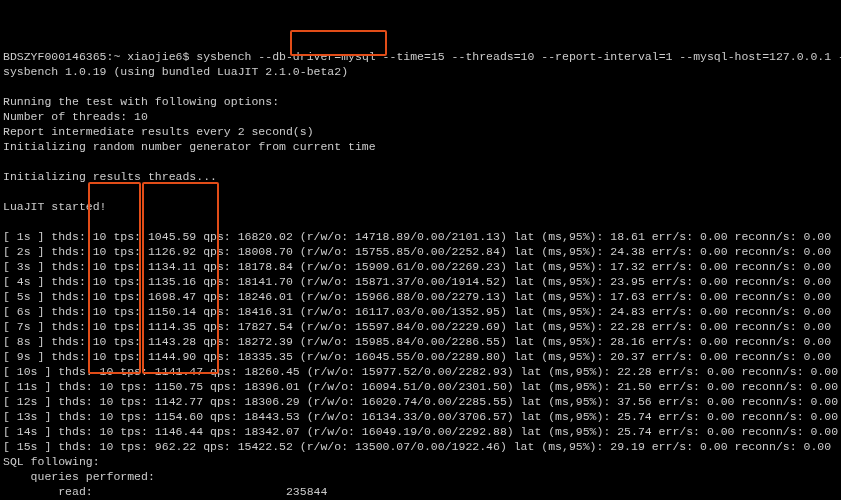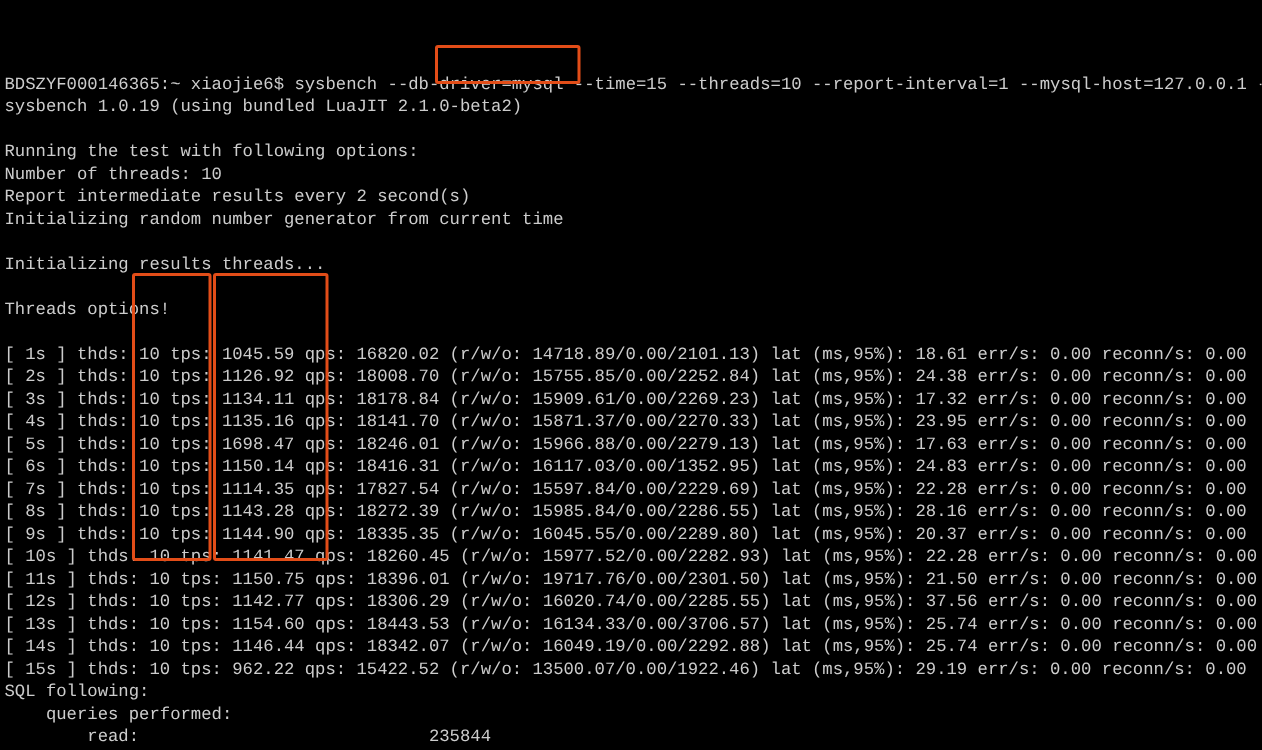--- a/index.html
+++ b/index.html
@@ -35,33 +35,33 @@
 <span><span>BDSZYF000146365:~ xiaojie6$</span> <span>sysbench --db-driver=mysql --time=15 --threads=10 --report-interval=1 --mysql-host=127.0.0.1 --mysql-port=3306 --mysql-user=root --mysql-password=Jie906119240! --mysql-db=test_db --tables=20 --table_size=1000000 oltp_read_only --db-ps-mode=disable run</span></span>
 <span>sysbench 1.0.19 (using bundled LuaJIT 2.1.0-beta2)</span>
 
 <span>Running the test with following options:</span>
 <span>Number of threads: 10</span>
 <span>Report intermediate results every 2 second(s)</span>
 <span>Initializing random number generator from current time</span>
 
 <span>Initializing results threads...</span>
 
-<span>Threads options!</span>
+<span>LuaJIT started!</span>
 
 <span>[ 1s ] thds: 10 tps: 1045.59 qps: 16820.02 (r/w/o: 14718.89/0.00/2101.13) lat (ms,95%): 18.61 err/s: 0.00 reconn/s: 0.00</span>
 <span>[ 2s ] thds: 10 tps: 1126.92 qps: 18008.70 (r/w/o: 15755.85/0.00/2252.84) lat (ms,95%): 24.38 err/s: 0.00 reconn/s: 0.00</span>
 <span>[ 3s ] thds: 10 tps: 1134.11 qps: 18178.84 (r/w/o: 15909.61/0.00/2269.23) lat (ms,95%): 17.32 err/s: 0.00 reconn/s: 0.00</span>
-<span>[ 4s ] thds: 10 tps: 1135.16 qps: 18141.70 (r/w/o: 15871.37/0.00/2270.33) lat (ms,95%): 23.95 err/s: 0.00 reconn/s: 0.00</span>
+<span>[ 4s ] thds: 10 tps: 1135.16 qps: 18141.70 (r/w/o: 15871.37/0.00/1914.52) lat (ms,95%): 23.95 err/s: 0.00 reconn/s: 0.00</span>
 <span>[ 5s ] thds: 10 tps: 1698.47 qps: 18246.01 (r/w/o: 15966.88/0.00/2279.13) lat (ms,95%): 17.63 err/s: 0.00 reconn/s: 0.00</span>
 <span>[ 6s ] thds: 10 tps: 1150.14 qps: 18416.31 (r/w/o: 16117.03/0.00/1352.95) lat (ms,95%): 24.83 err/s: 0.00 reconn/s: 0.00</span>
 <span>[ 7s ] thds: 10 tps: 1114.35 qps: 17827.54 (r/w/o: 15597.84/0.00/2229.69) lat (ms,95%): 22.28 err/s: 0.00 reconn/s: 0.00</span>
 <span>[ 8s ] thds: 10 tps: 1143.28 qps: 18272.39 (r/w/o: 15985.84/0.00/2286.55) lat (ms,95%): 28.16 err/s: 0.00 reconn/s: 0.00</span>
 <span>[ 9s ] thds: 10 tps: 1144.90 qps: 18335.35 (r/w/o: 16045.55/0.00/2289.80) lat (ms,95%): 20.37 err/s: 0.00 reconn/s: 0.00</span>
 <span>[ 10s ] thds: 10 tps: 1141.47 qps: 18260.45 (r/w/o: 15977.52/0.00/2282.93) lat (ms,95%): 22.28 err/s: 0.00 reconn/s: 0.00</span>
-<span>[ 11s ] thds: 10 tps: 1150.75 qps: 18396.01 (r/w/o: 19717.76/0.00/2301.50) lat (ms,95%): 21.50 err/s: 0.00 reconn/s: 0.00</span>
+<span>[ 11s ] thds: 10 tps: 1150.75 qps: 18396.01 (r/w/o: 16094.51/0.00/2301.50) lat (ms,95%): 21.50 err/s: 0.00 reconn/s: 0.00</span>
 <span>[ 12s ] thds: 10 tps: 1142.77 qps: 18306.29 (r/w/o: 16020.74/0.00/2285.55) lat (ms,95%): 37.56 err/s: 0.00 reconn/s: 0.00</span>
 <span>[ 13s ] thds: 10 tps: 1154.60 qps: 18443.53 (r/w/o: 16134.33/0.00/3706.57) lat (ms,95%): 25.74 err/s: 0.00 reconn/s: 0.00</span>
 <span>[ 14s ] thds: 10 tps: 1146.44 qps: 18342.07 (r/w/o: 16049.19/0.00/2292.88) lat (ms,95%): 25.74 err/s: 0.00 reconn/s: 0.00</span>
 <span>[ 15s ] thds: 10 tps: 962.22 qps: 15422.52 (r/w/o: 13500.07/0.00/1922.46) lat (ms,95%): 29.19 err/s: 0.00 reconn/s: 0.00</span>
 <span>SQL following:</span>
 <span>    queries performed:</span>
 <span>        read:                            235844</span>
 
 
 

